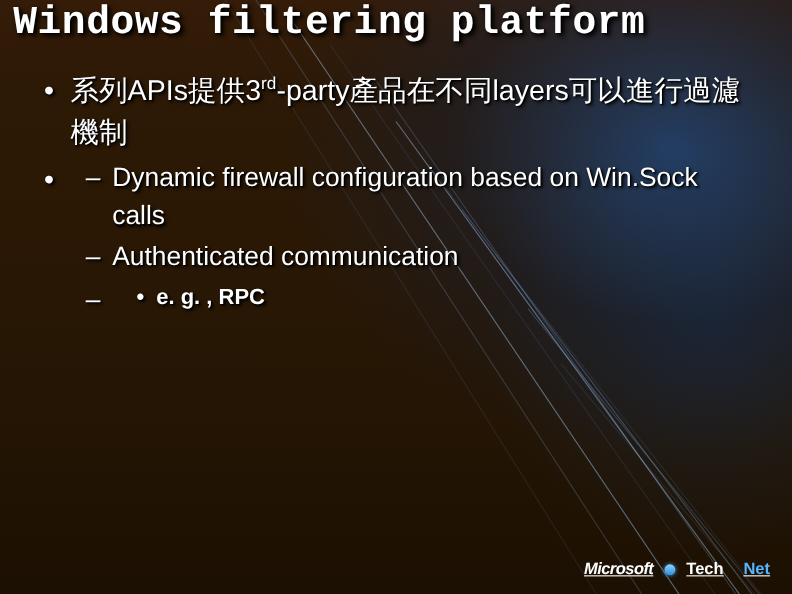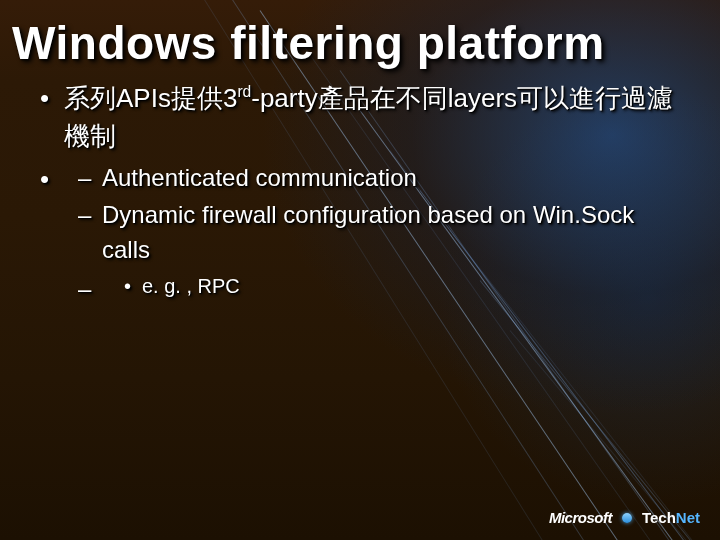--- a/index.html
+++ b/index.html
@@ -31,34 +31,34 @@
     width: 1200px;
     border-top: 1px solid rgba(140,190,255,0.22);
     transform-origin: left center;
   }
   .streak.bright { border-top-color: rgba(170,210,255,0.45); }
   .streak.dim    { border-top-color: rgba(120,170,240,0.12); }
 
   .title {
     position: absolute;
     left: 12px;
-    top: 16px;
-    font-family: Liberation Sans, sans-serif;
+    top: 0;
+    font-family: Liberation Mono, monospace;
     font-weight: bold;
-    font-size: 46px;
+    font-size: 36px;
     color: #fff;
     text-shadow: 3px 3px 5px #000, 1px 1px 2px #000;
     letter-spacing: 0.5px;
   }
 
   .body {
     position: absolute;
     left: 30px;
     right: 40px;
-    top: 80px;
+    top: 64px;
     font-size: 26px;
     line-height: 1.45;
     color: #fff;
     text-shadow: 2px 2px 3px #000, 1px 1px 1px #000;
   }
   .body sup { font-size: 0.6em; }
 
   ul.lvl1 {
     margin: 0 0 0 6px;
     padding: 0;
@@ -94,20 +94,21 @@
     position: absolute;
     left: 4px;
     top: 0;
   }
 
   ul.lvl3 {
     margin: 4px 0 0 0;
     padding: 0;
     list-style: none;
     font-size: 20px;
+    font-weight: bold;
   }
   ul.lvl3 > li {
     position: relative;
     padding-left: 22px;
     margin-left: 18px;
   }
   ul.lvl3 > li::before {
     content: "•";
     position: absolute;
     left: 4px;
@@ -117,38 +118,40 @@
   .footer-logo {
     position: absolute;
     right: 20px;
     bottom: 14px;
     display: flex;
     align-items: center;
     gap: 10px;
     font-family: "Segoe UI", Arial, sans-serif;
     font-size: 15px;
     color: #fff;
+    text-decoration: underline;
   }
   .footer-logo .ms {
     font-style: italic;
     font-weight: bold;
     letter-spacing: -0.5px;
   }
   .footer-logo .dot {
     width: 10px;
     height: 10px;
     border-radius: 50%;
     background: linear-gradient(180deg, #8fd3ff 0%, #2a8edc 100%);
     box-shadow: 0 0 4px rgba(80,180,255,0.8);
   }
   .footer-logo .technet {
     font-weight: 600;
   }
   .footer-logo .technet .net {
     color: #56b6ff;
+    margin-left: 18px;
   }
 </style>
 </head>
 <body>
 
 <div class="slide">
 
   <div class="streaks">
     <div class="streak dim" style="left:180px; top:-40px;  transform:rotate(58deg);"></div>
     <div class="streak" style="left:220px; top:-20px;  transform:rotate(57deg);"></div>
@@ -165,22 +168,22 @@
 
   <div class="title">Windows filtering platform</div>
 
   <div class="body">
     <ul class="lvl1">
       <li>
         <span>系列APIs提供3</span><sup>rd</sup><span>-party產品在不同layers可以進行過濾機制</span>
       </li>
       <li>
         <ul class="lvl2">
+          <li><span>Dynamic firewall configuration based on Win.Sock calls</span></li>
           <li><span>Authenticated communication</span></li>
-          <li><span>Dynamic firewall configuration based on Win.Sock calls</span></li>
           <li>
             <ul class="lvl3">
               <li><span>e. g. , RPC</span></li>
             </ul>
           </li>
         </ul>
       </li>
     </ul>
   </div>
 

